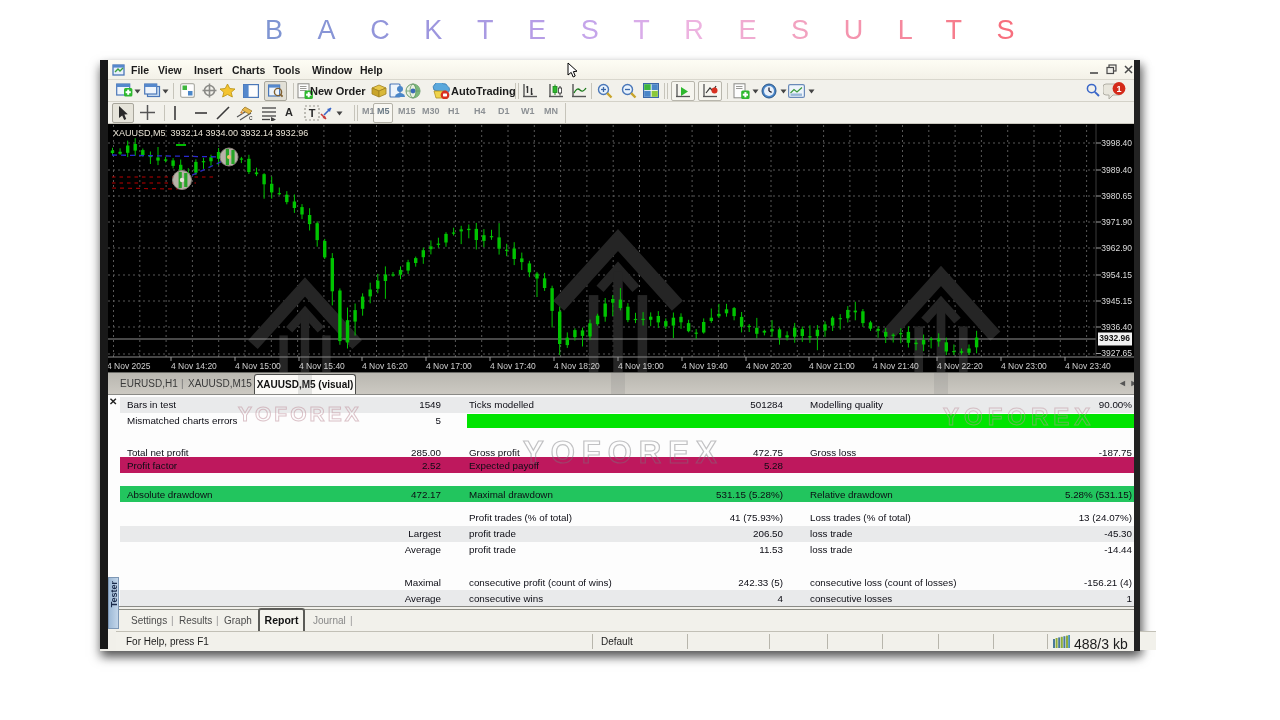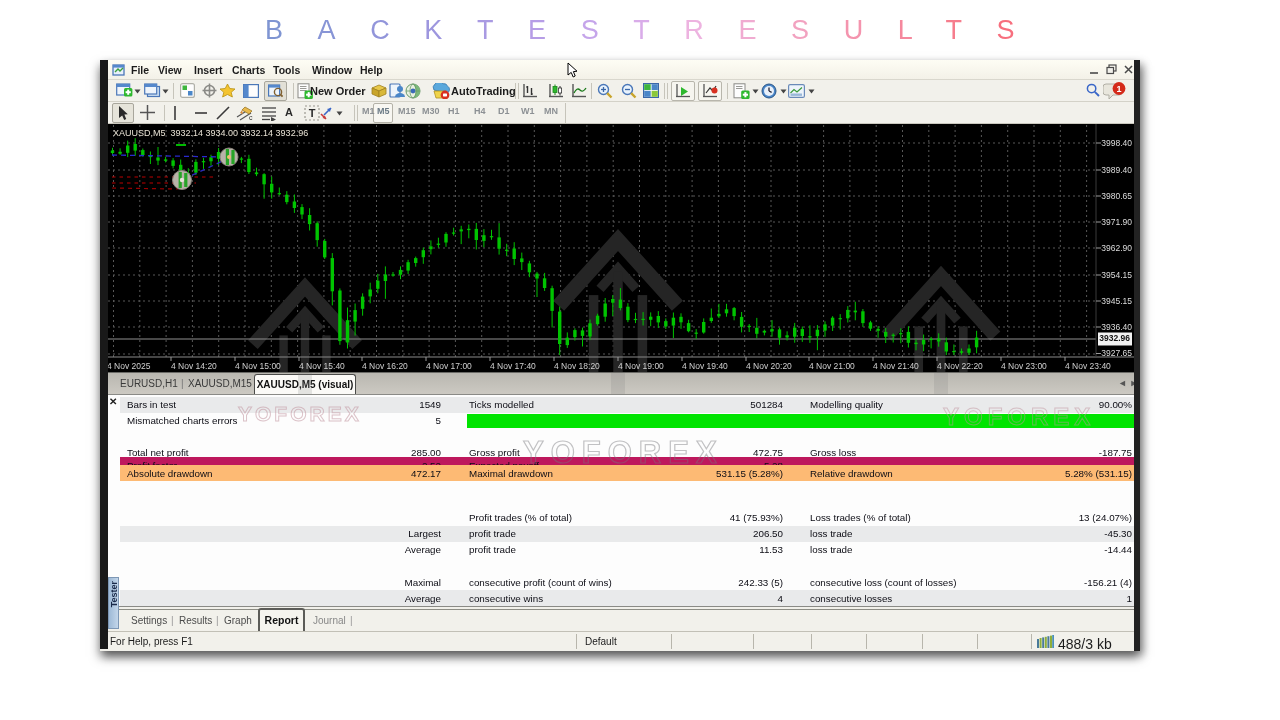--- a/index.html
+++ b/index.html
@@ -25,21 +25,21 @@
 #atab { position:absolute; left:146px; top:1px; width:102px; height:21px; background:#fbfaf7; border:1px solid #4a4a48; border-bottom:none; border-radius:3px 3px 0 0; font-size:10px; font-weight:bold; color:#111; text-align:center; line-height:20px; white-space:nowrap; }
 #tblwrap { position:absolute; left:8px; top:334px; width:1032px; height:213px; background:#fdfdfd; border-top:1px solid #8a8a86; border-bottom:1px solid #8a8a86; }
 .trow { position:absolute; left:12px; width:1014px; height:16.15px; }
 .c { position:absolute; top:2.5px; font-size:9.8px; color:#0c0c14; white-space:nowrap; }
 .r { text-align:right; }
 .olive { color:#8a7000; }
 #btabs { position:absolute; left:8px; top:549px; width:1026px; height:22px; background:#f2f1eb; border-top:1px solid #8d8d85; }
 .btab { position:absolute; top:5px; font-size:10px; color:#4c4c4c; }
 .bsep { position:absolute; top:5px; font-size:10px; color:#999; }
 #rtab { position:absolute; left:150px; top:-2px; width:47px; height:24px; background:#f5f4ee; border:2px solid #5c5c58; border-bottom:none; border-radius:3px 3px 0 0; font-size:10.5px; font-weight:bold; color:#111; text-align:center; line-height:20px; }
-#status { position:absolute; left:0px; top:571px; width:1040px; height:19px; background:#f2f1eb; border-top:1px solid #c2c0b6; }
+#status { position:absolute; left:16px; top:571px; width:1040px; height:19px; background:#f2f1eb; border-top:1px solid #c2c0b6; }
 .scell { position:absolute; top:2px; width:1px; height:15px; background:#b8b6ac; }
 .wm { position:absolute; font-weight:bold; color:transparent; white-space:nowrap; }
 #tester { position:absolute; left:8px; top:517px; width:11px; height:52px; background:linear-gradient(90deg,#9db9d6,#c3d6ea); border:1px solid #7d97b5; }
 #tester span { position:absolute; left:0px; top:3px; writing-mode:vertical-rl; transform:rotate(180deg); font-size:9px; color:#1a2a4a; font-weight:600; }
 </style></head>
 <body>
 <div id="page">
 <div id="title"><span style="color:#7f95d2">B</span><span style="color:#8895d6">A</span><span style="color:#9295da">C</span><span style="color:#9d96de">K</span><span style="color:#a99ae2">T</span><span style="color:#b69de6">E</span><span style="color:#c5a5ea">S</span><span style="color:#d9ace9">T</span><span style="color:#edb3e0">R</span><span style="color:#f0abd1">E</span><span style="color:#f2a2c0">S</span><span style="color:#f494ae">U</span><span style="color:#f5889d">L</span><span style="color:#f67d8d">T</span><span style="color:#f76f7e">S</span></div>
 
 <div id="win">
@@ -715,21 +715,21 @@
           <div class="c r" style="left:520px;width:143px">472.75</div>
           <div class="c" style="left:690px">Gross loss</div>
           <div class="c r" style="left:870px;width:142px">-187.75</div>
         </div>
 <div class="trow" style="top:62px;background:#be185d">
           <div class="c" style="left:7px">Profit factor</div>
           <div class="c r" style="left:180px;width:141px">2.52</div>
           <div class="c" style="left:349px">Expected payoff</div>
           <div class="c r" style="left:520px;width:143px">5.28</div>
         </div>
-<div class="trow" style="top:70px;background:#fdba74">
+<div class="trow" style="top:91px;background:#22c55e">
           <div class="c" style="left:7px">Absolute drawdown</div>
           <div class="c r" style="left:180px;width:141px">472.17</div>
           <div class="c" style="left:349px">Maximal drawdown</div>
           <div class="c r" style="left:520px;width:143px">531.15 (5.28%)</div>
           <div class="c" style="left:690px">Relative drawdown</div>
           <div class="c r" style="left:870px;width:142px">5.28% (531.15)</div>
         </div>
 <div class="trow" style="top:114.55px;background:#fdfdfd">
           <div class="c" style="left:349px">Profit trades (% of total)</div>
           <div class="c r" style="left:520px;width:143px">41 (75.93%)</div>

